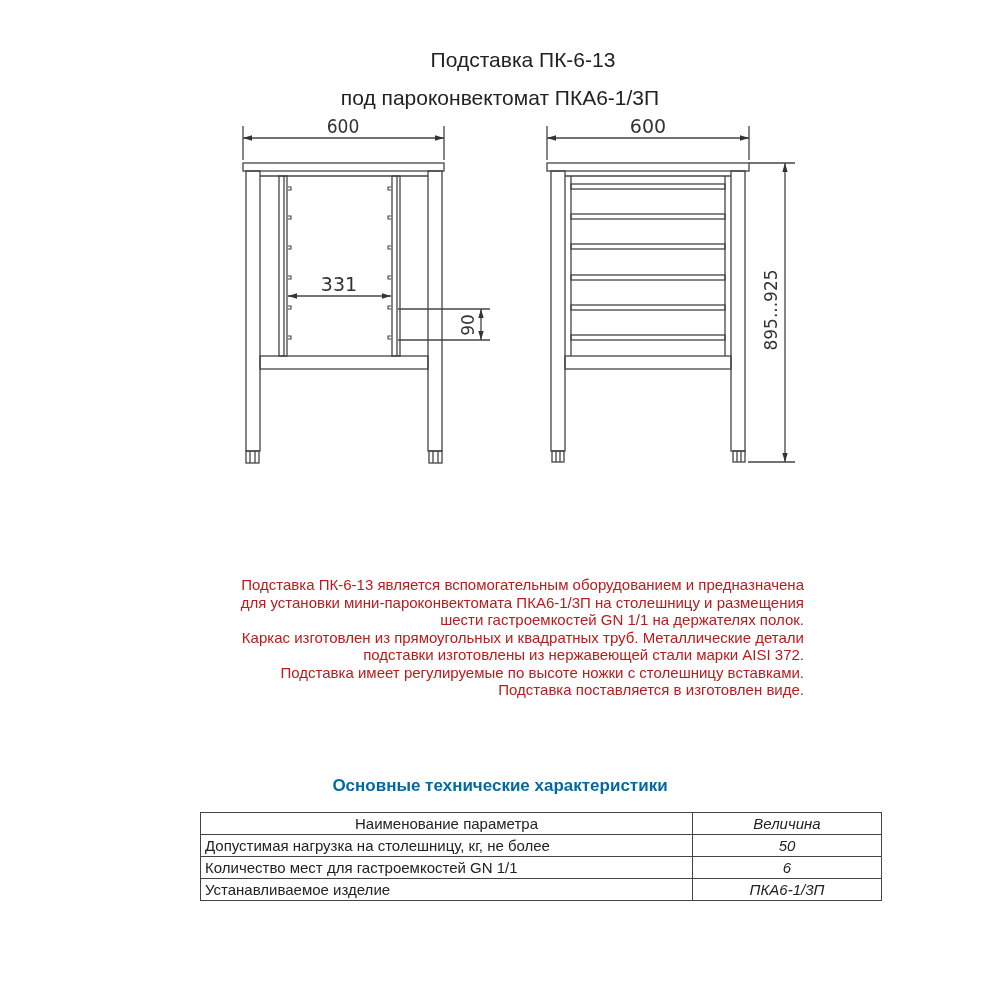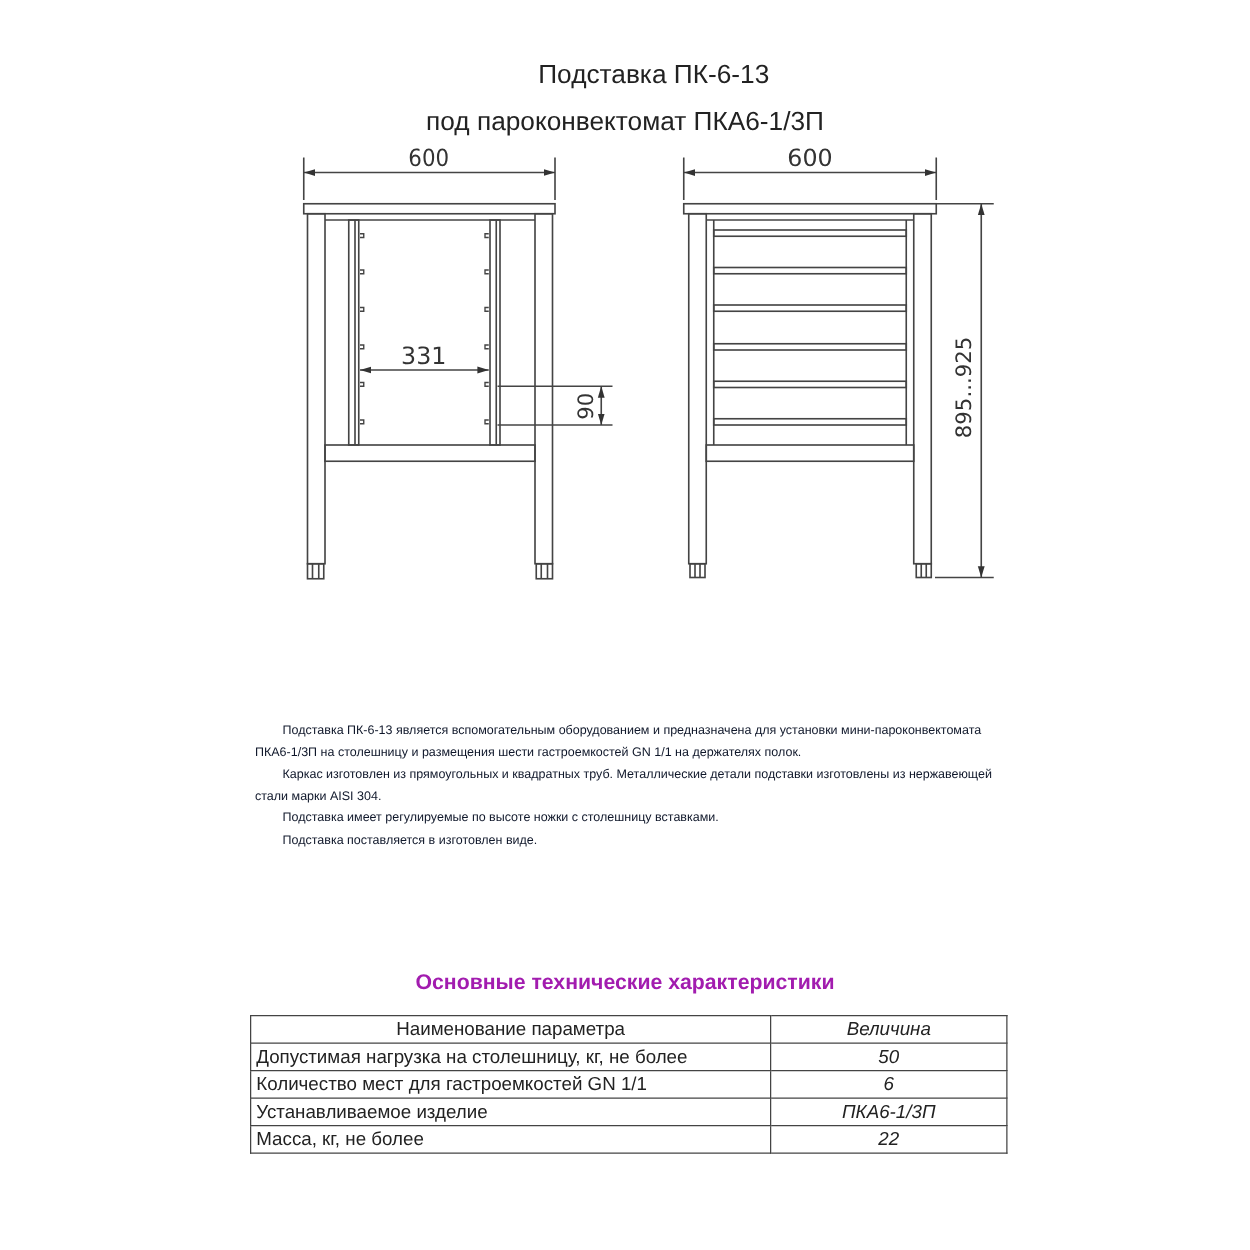--- a/index.html
+++ b/index.html
@@ -2,27 +2,27 @@
 <html><head>
 <meta charset="utf-8">
 <style>
   html, body { margin:0; padding:0; background:#ffffff; }
   body { width:1000px; height:1000px; position:relative; overflow:hidden;
          font-family:"Liberation Sans", sans-serif; color:#1a1a1a; }
   .title { position:absolute; left:0; width:1000px; text-align:center; font-size:21px; color:#222; }
   #t1 { top:48px;padding-left:23px; }
   #t2 { top:60px;margin-top:26px; }
   svg.drawing { position:absolute; left:0; top:0; }
-  .desc { position:absolute; left:204px; top:576px; width:600px; font-size:10px; line-height:17.5px; color:#0f172a; }
+  .desc { position:absolute; left:204px; top:576px; width:600px; font-size:15px; line-height:17.5px; color:#b91c1c;text-align:right; }
   .desc p { margin:0; }
   .desc .ind { text-indent:22px; }
   .desc .ind2 { padding-left:22px; }
   .spec-title { position:absolute; left:0; width:1000px; top:776px; text-align:center;
-                font-size:17px; font-weight:bold; color:#a21caf; }
-  table.spec { position:absolute; left:200px; top:812px; width:606px; border-collapse:collapse;
+                font-size:17px; font-weight:bold; color:#0369a1; }
+  table.spec { position:absolute; left:200px; top:812px; width:682px; border-collapse:collapse;
                font-size:15px; color:#222; }
   table.spec td { border:1.5px solid #444; height:21px; padding:0 4px; line-height:21px; }
   table.spec td.v { text-align:center; width:180px;font-style:italic; }
   table.spec tr.head td { text-align:center; }
 </style>
 </head>
 <body>
 
 <div id="t1" class="title">Подставка ПК-6-13</div>
 <div id="t2" class="title">под пароконвектомат ПКА6-1/3П</div>
@@ -105,21 +105,21 @@
     <line x1="749" y1="163" x2="795" y2="163"></line>
     <line x1="748" y1="462" x2="795" y2="462"></line>
     <line x1="785" y1="163" x2="785" y2="462" marker-start="url(#arr)" marker-end="url(#arr)"></line>
   </g>
   <text x="648" y="133" text-anchor="middle" font-family="DejaVu Sans, sans-serif" font-size="19" fill="#333">600</text>
   <text x="0" y="0" transform="translate(777,310) rotate(-90)" text-anchor="middle" font-family="DejaVu Sans, sans-serif" font-size="17" fill="#333">895...925</text>
 </svg>
 
 <div class="desc">
   <p class="ind">Подставка ПК-6-13 является вспомогательным оборудованием и предназначена для установки мини-пароконвектомата ПКА6-1/3П на столешницу и размещения шести гастроемкостей GN 1/1 на держателях полок.</p>
-  <p class="ind">Каркас изготовлен из прямоугольных и квадратных труб. Металлические детали подставки изготовлены из нержавеющей стали марки AISI 304.</p>
+  <p class="ind">Каркас изготовлен из прямоугольных и квадратных труб. Металлические детали подставки изготовлены из нержавеющей стали марки AISI 372.</p>
   <p class="ind2">Подставка имеет регулируемые по высоте ножки с столешницу вставками.</p>
   <p class="ind2">Подставка поставляется в изготовлен виде.</p>
 </div>
 
 <div class="spec-title">Основные технические характеристики</div>
 
 <table class="spec">
   <tbody>
       <tr class="head">
     <td>Наименование параметра</td>
@@ -130,18 +130,14 @@
     <td class="v">50</td>
   </tr>
   <tr>
     <td>Количество мест для гастроемкостей GN 1/1</td>
     <td class="v">6</td>
   </tr>
   <tr>
     <td>Устанавливаемое изделие</td>
     <td class="v">ПКА6-1/3П</td>
   </tr>
-  <tr>
-    <td>Масса, кг, не более</td>
-    <td class="v">22</td>
-  </tr>
 </tbody>
   </table>
 
 </body></html>

